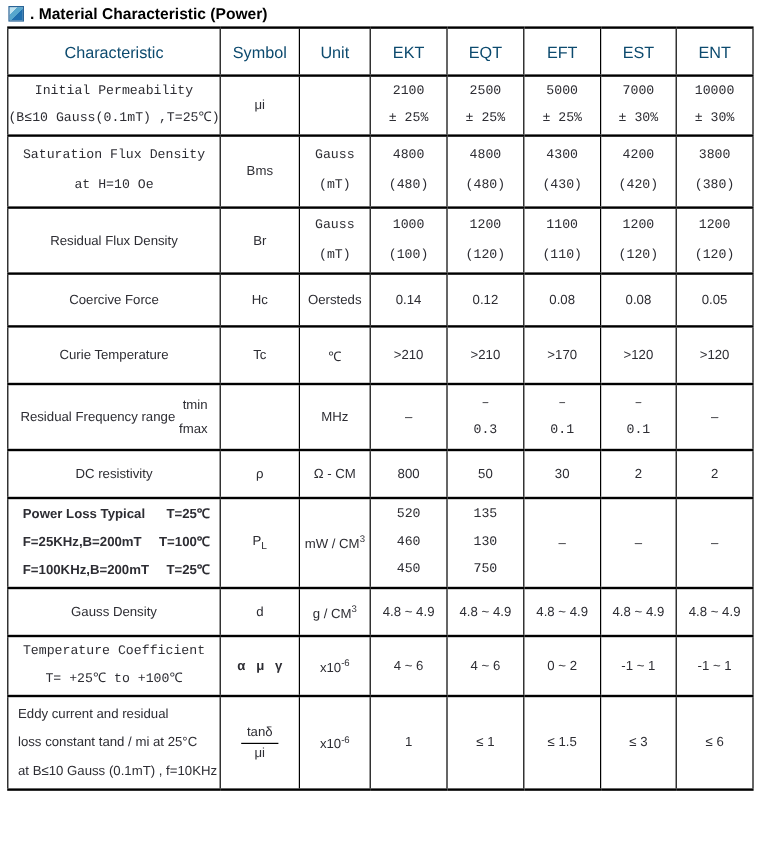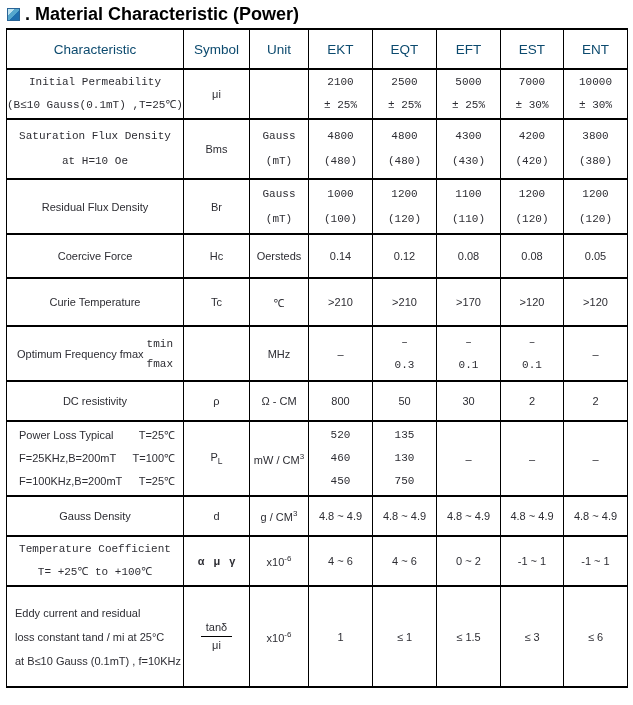--- a/index.html
+++ b/index.html
@@ -9,21 +9,21 @@
     background: #ffffff;
     font-family: "Liberation Sans", sans-serif;
     color: #2d2d33;
     overflow: hidden;
   }
   .page { padding: 3px 5px 0 6px; }
 
   .title-bar {
     display: flex; align-items: center; gap: 5px;
     margin: 1px 0 3px 1px;
-    font-size: 18px; font-weight: bold; color: #000;
+    font-size: 13px; font-weight: bold; color: #000;
   }
   .title-icon {
     width: 13px; height: 13px; flex: 0 0 13px;
     border: 1px solid #2a6496;
     background: linear-gradient(135deg, #bfe3f0 0%, #bfe3f0 28%, #56a7cd 28%, #56a7cd 55%, #1f6fae 55%, #1f6fae 100%);
   }
 
   table.mat {
     border-collapse: collapse;
     table-layout: fixed;
@@ -44,23 +44,23 @@
 
   .lines2 span, .lines3 span { display: block; font-family: Liberation Mono, monospace; }
   .lines2 span { line-height: 23px; }
   .lines2.tall span { line-height: 25px; }
   .lines3 span { line-height: 23px; }
 
   .char-split {
     display: flex; align-items: center; justify-content: space-between;
     padding: 0 10px 0 10px; height: 100%;
   }
-  .char-split .right-stack span { display: block; line-height: 20px; text-align: right; font-family: Liberation Mono, monospace; }
-
-  .char-pairs { padding: 0 8px 0 12px; }
+  .char-split .right-stack span { display: block; line-height: 20px; text-align: right; }
+
+  .char-pairs { padding: 0 8px 0 12px; font-weight: bold; }
   .char-pairs .pair {
     display: flex; justify-content: space-between;
     line-height: 23px;
   }
 
   .char-left3 { text-align: left; padding-left: 8px; }
   .char-left3 span { display: block; line-height: 24px; }
 
   .sym-wide { word-spacing: 6px; }
 
@@ -251,21 +251,21 @@
       <td>&gt;210</td>
       <td>&gt;210</td>
       <td>&gt;170</td>
       <td>&gt;120</td>
       <td>&gt;120</td>
     </tr>
 
     <tr style="height:55px">
       <td>
         <div class="char-split">
-          <span>Optimum Frequency fmax</span>
+          <span>Residual Frequency range</span>
           <span class="right-stack">
             <span>tmin</span>
             <span>fmax</span>
           </span>
         </div>
       </td>
       <td></td>
       <td>MHz</td>
       <td>–</td>
       <td>
@@ -359,21 +359,21 @@
       <td class="sym-wide" style="font-weight:bold">α μ γ</td>
       <td><span>x10</span><sup>-6</sup></td>
       <td>4 ~ 6</td>
       <td>4 ~ 6</td>
       <td>0 ~ 2</td>
       <td>-1 ~ 1</td>
       <td>-1 ~ 1</td>
     </tr>
 
 
-    <tr style="height:101px">
+    <tr style="height:78px">
       <td>
         <div class="char-left3">
           <span>Eddy current and residual</span>
           <span>loss constant tand / mi at 25°C</span>
           <span>at B≤10 Gauss (0.1mT) , f=10KHz</span>
         </div>
       </td>
       <td>
         <span class="frac">
           <span class="top">tanδ</span>

